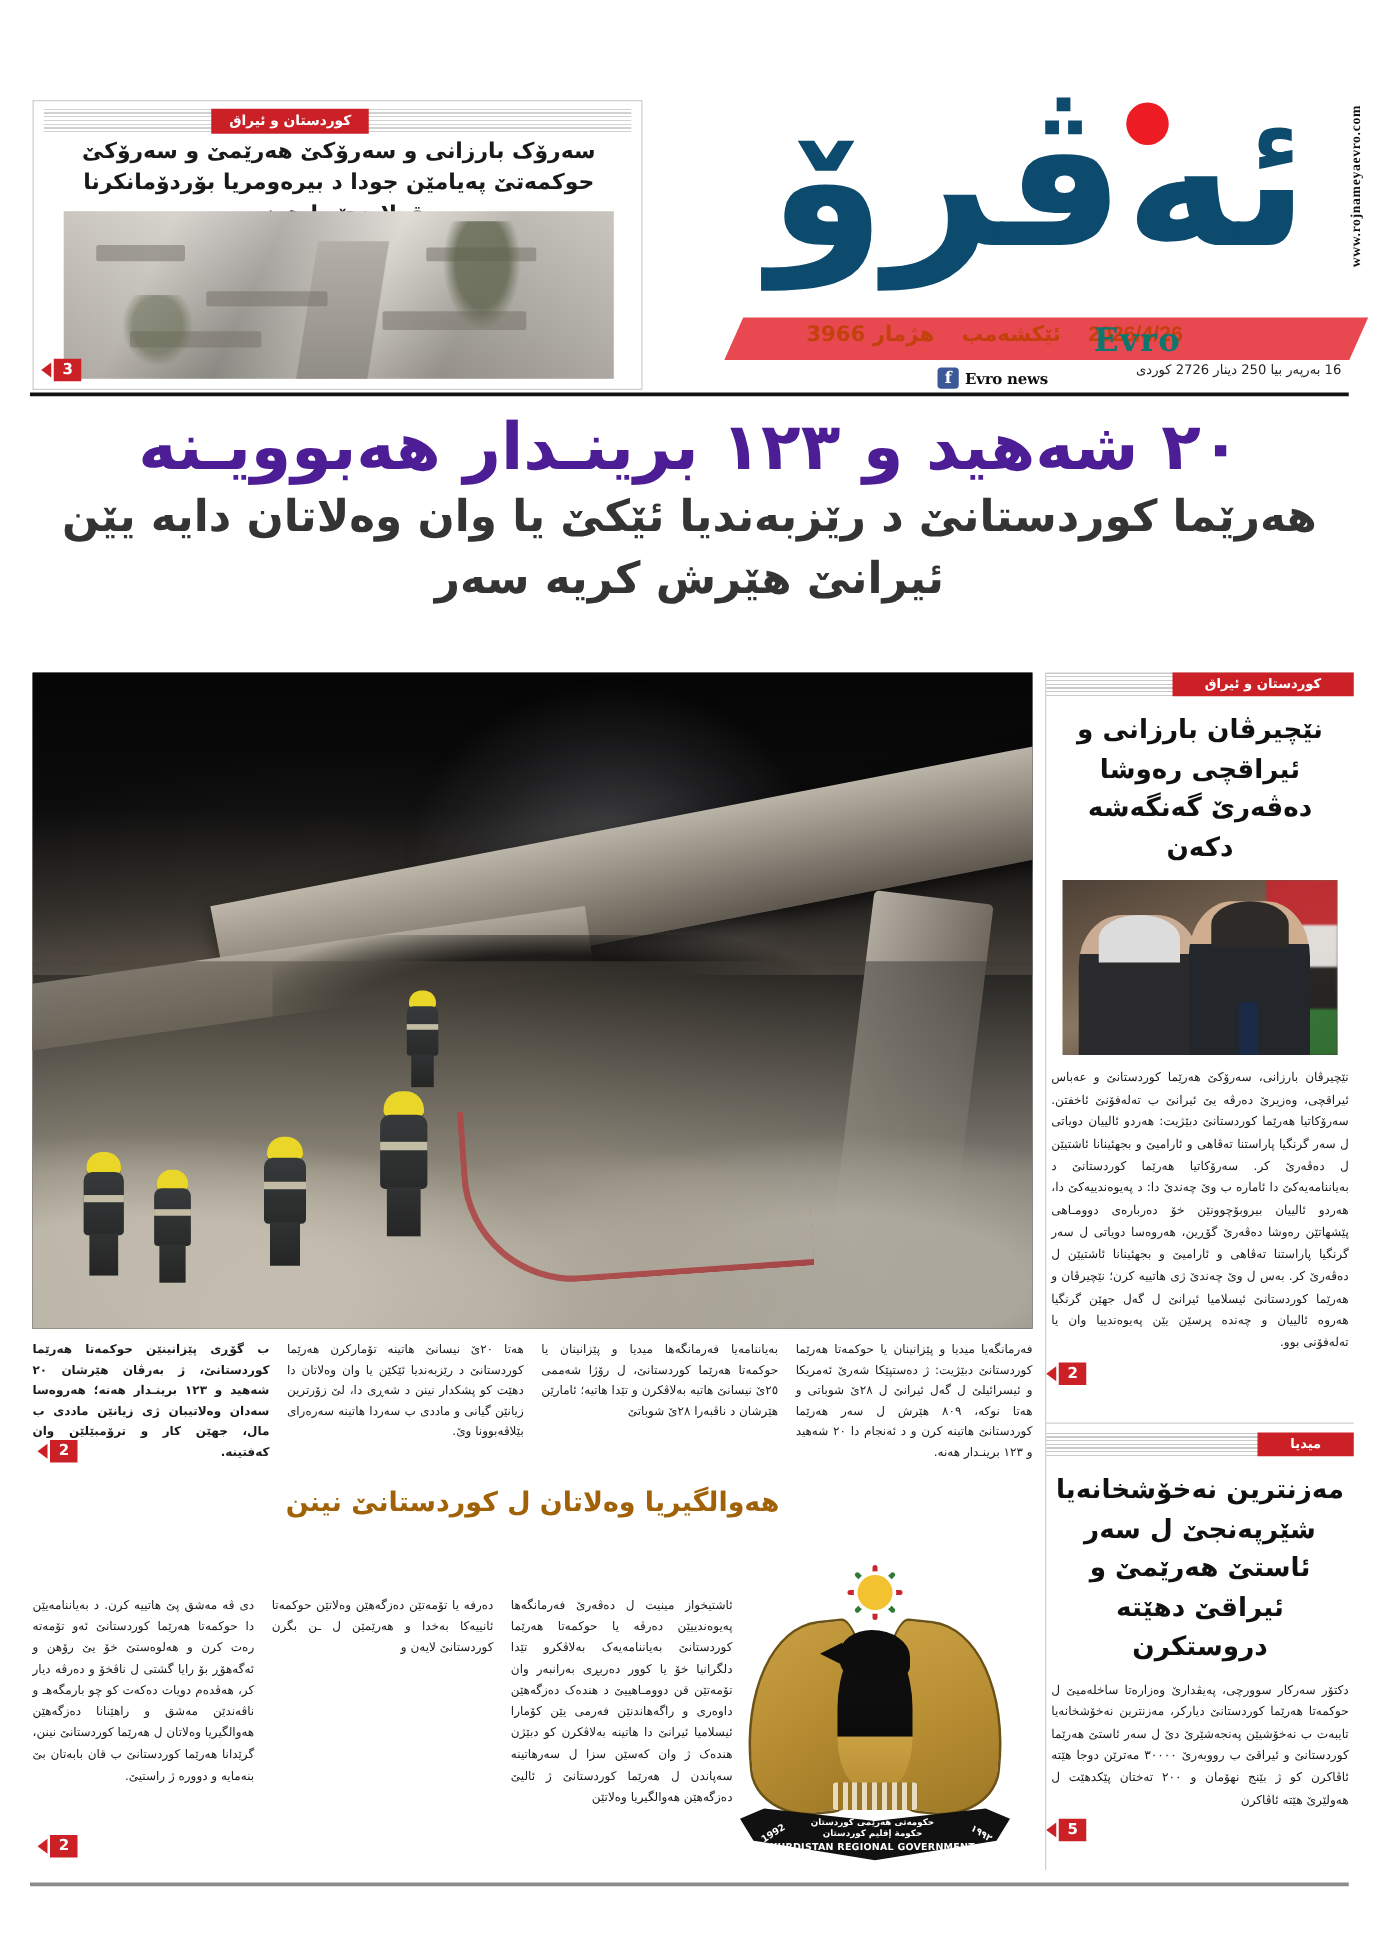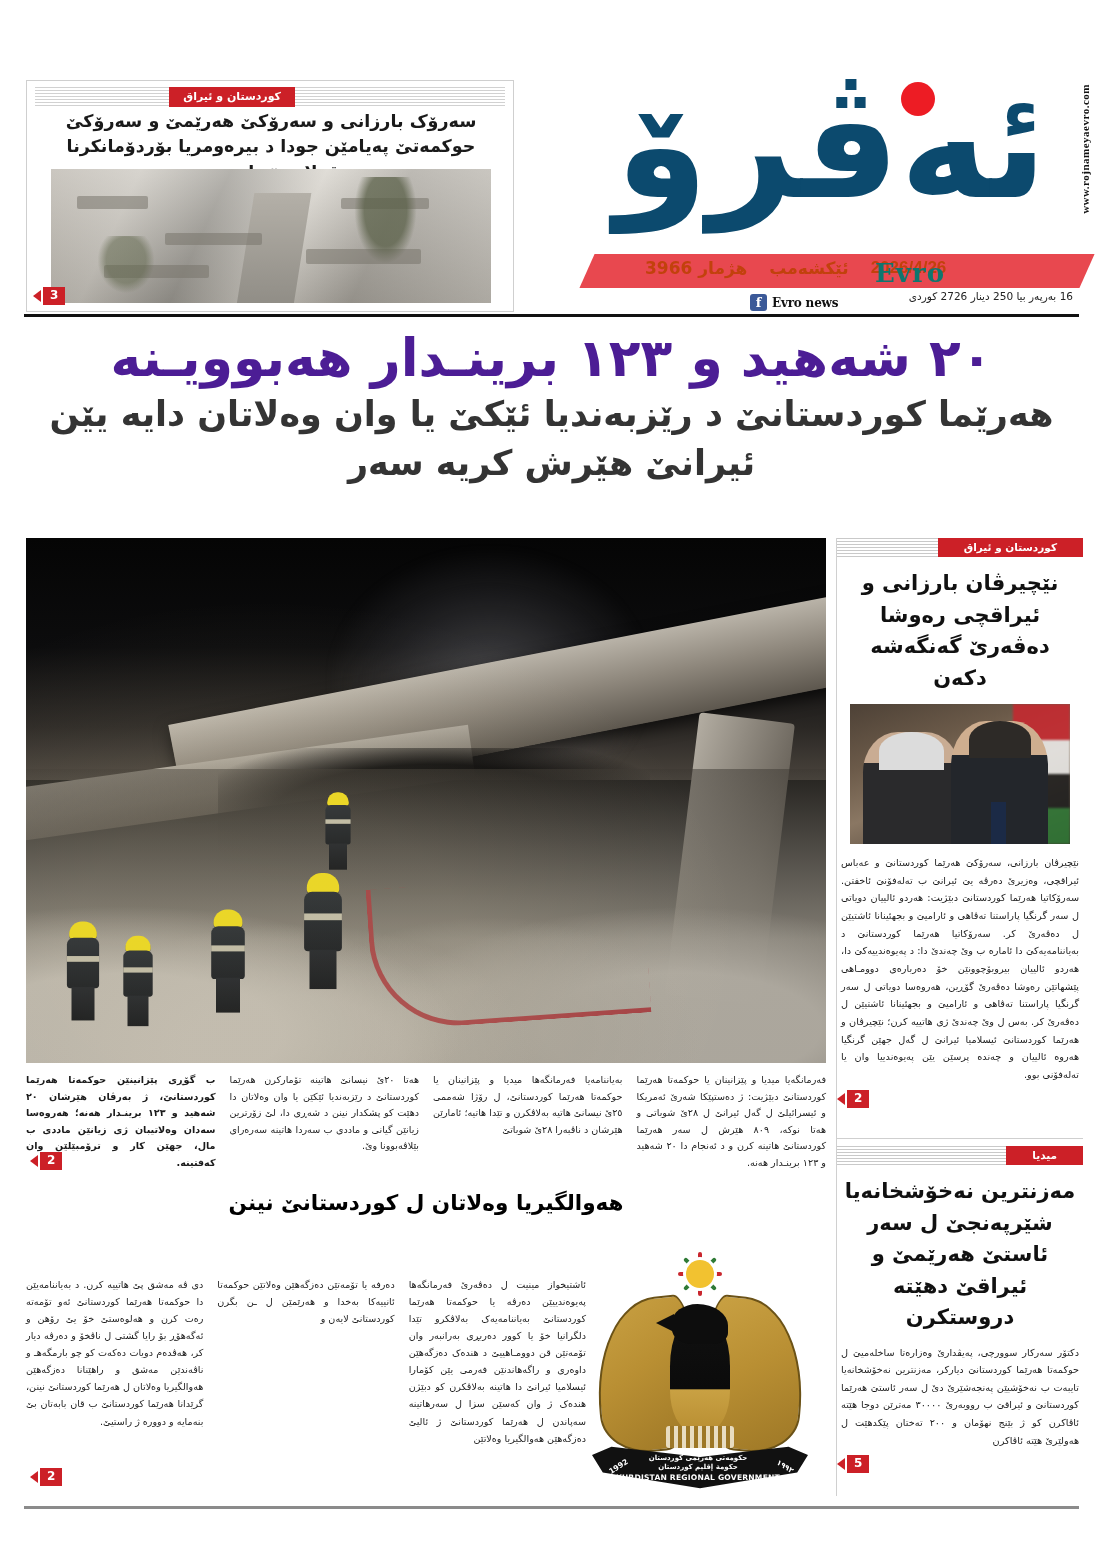--- a/index.html
+++ b/index.html
@@ -249,21 +249,21 @@
   .sec2-head{
     position:absolute;left:26px;top:1188px;width:800px;
     direction:rtl;text-align:center;
   }
   .sec2-l1{
     font-size:21.5px;font-weight:bold;line-height:1.35;
     color:#111;
   }
   .sec2-l1 .red{color:#d81f26;}
   .sec2-l2{
-    font-size:21.5px;font-weight:bold;line-height:1.35;color:#000000;
+    font-size:21.5px;font-weight:bold;line-height:1.35;color:#a16207;
   }
 
   
   .krg{
     position:absolute;left:590px;top:1258px;width:220px;height:235px;
   }
   .krg .sun{
     position:absolute;left:50%;top:2px;transform:translateX(-50%);
     width:28px;height:28px;border-radius:50%;background:#f2c230;
     box-shadow:0 0 0 3px #fff;

